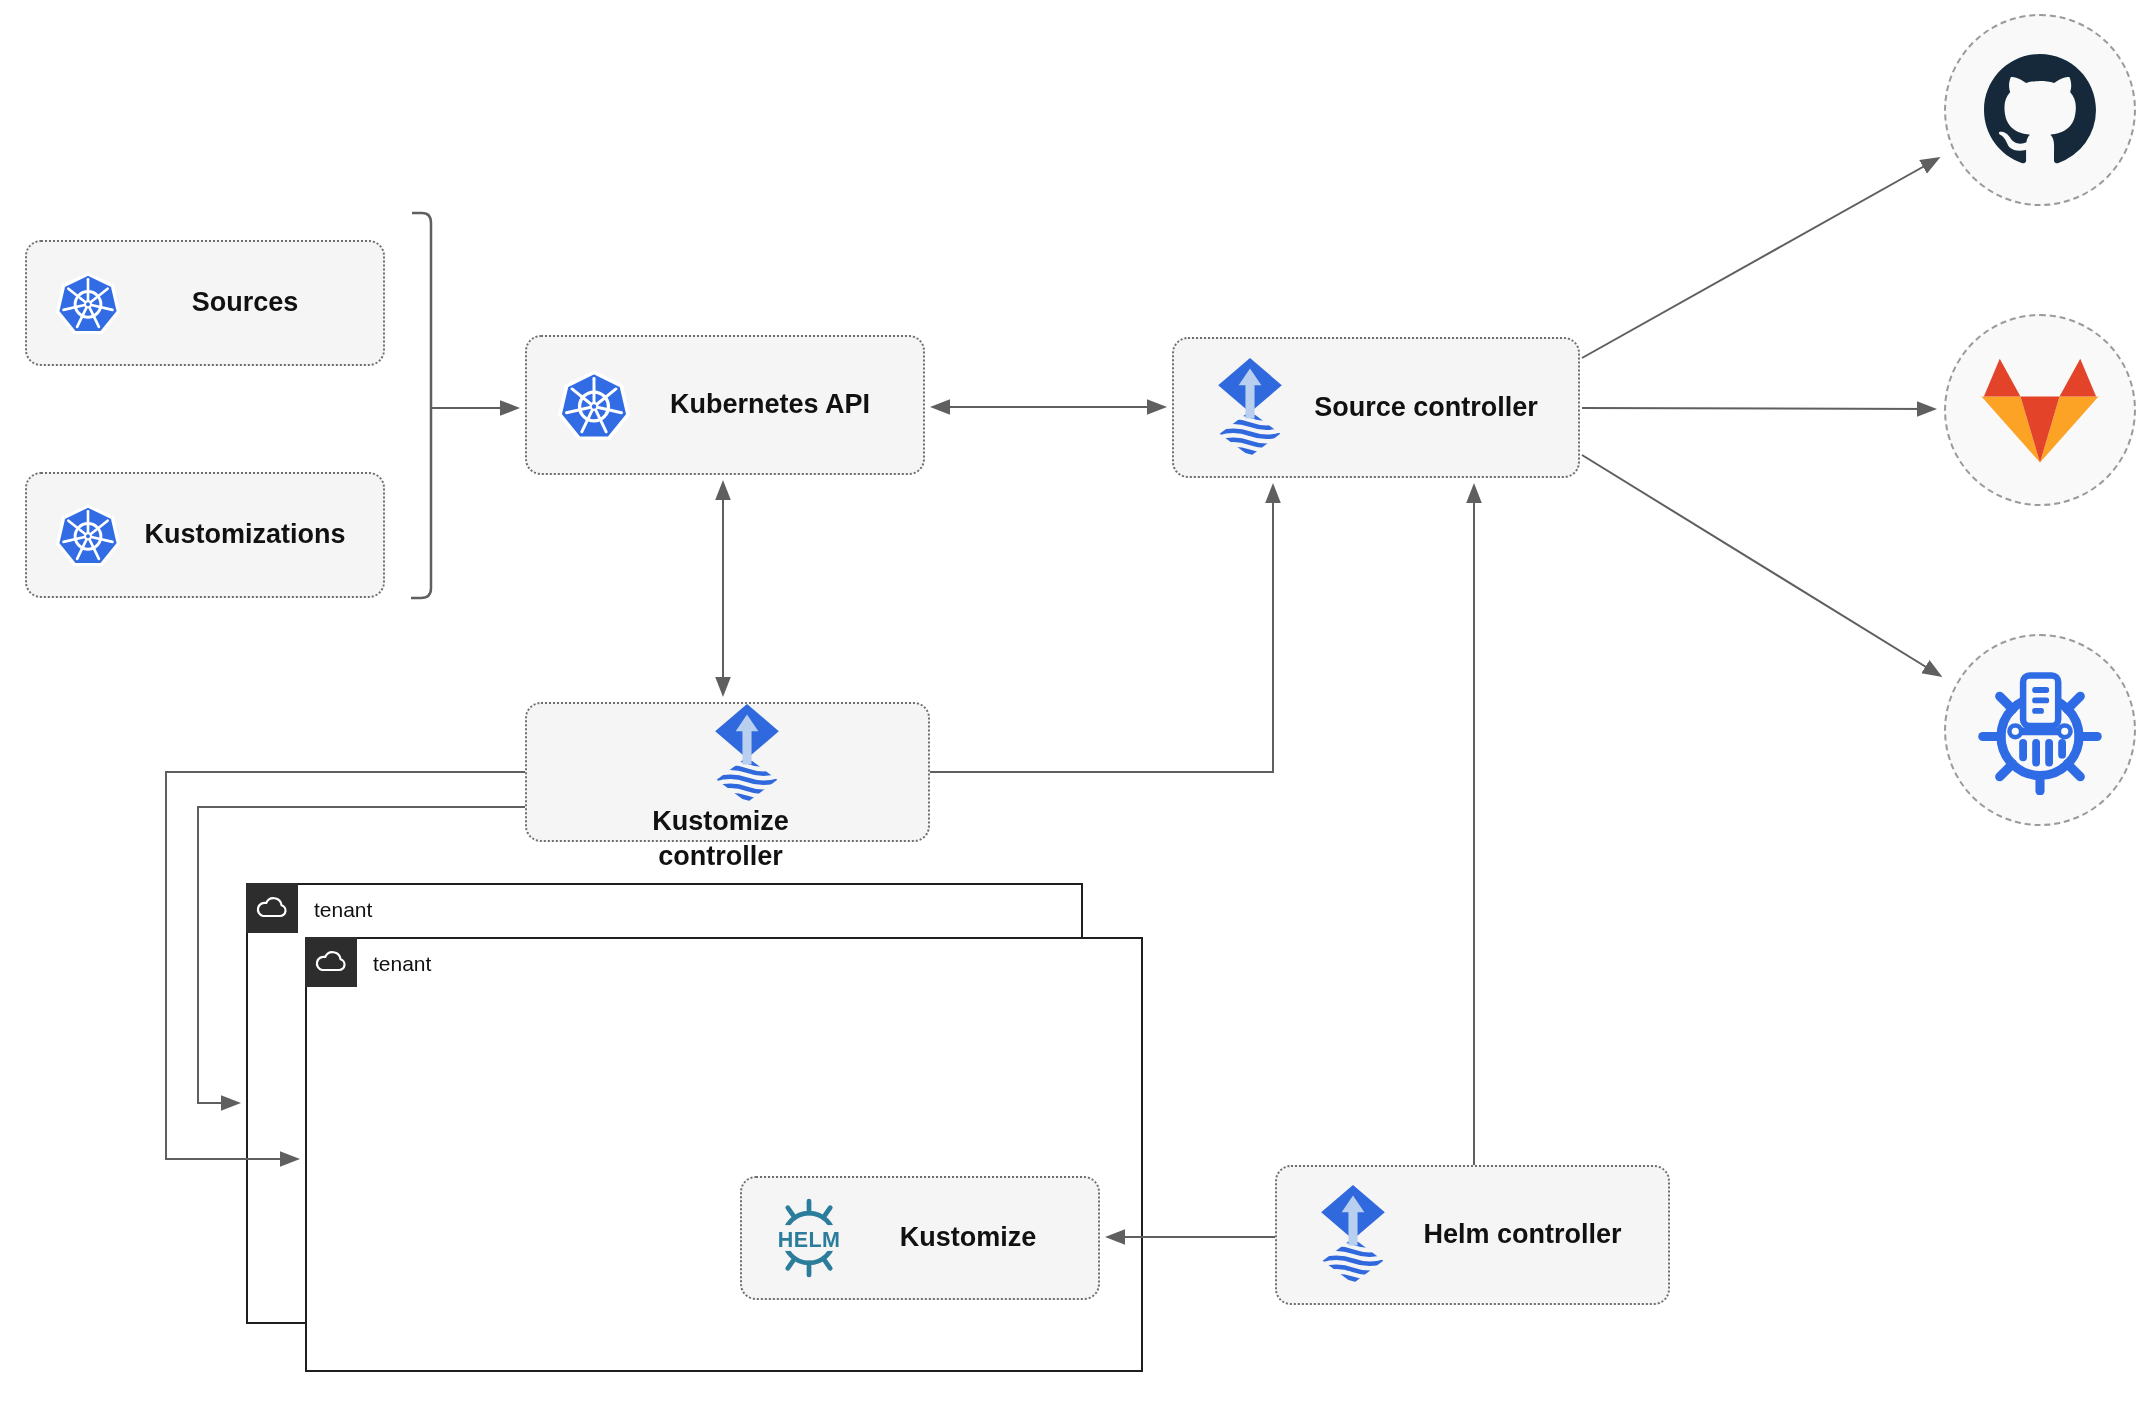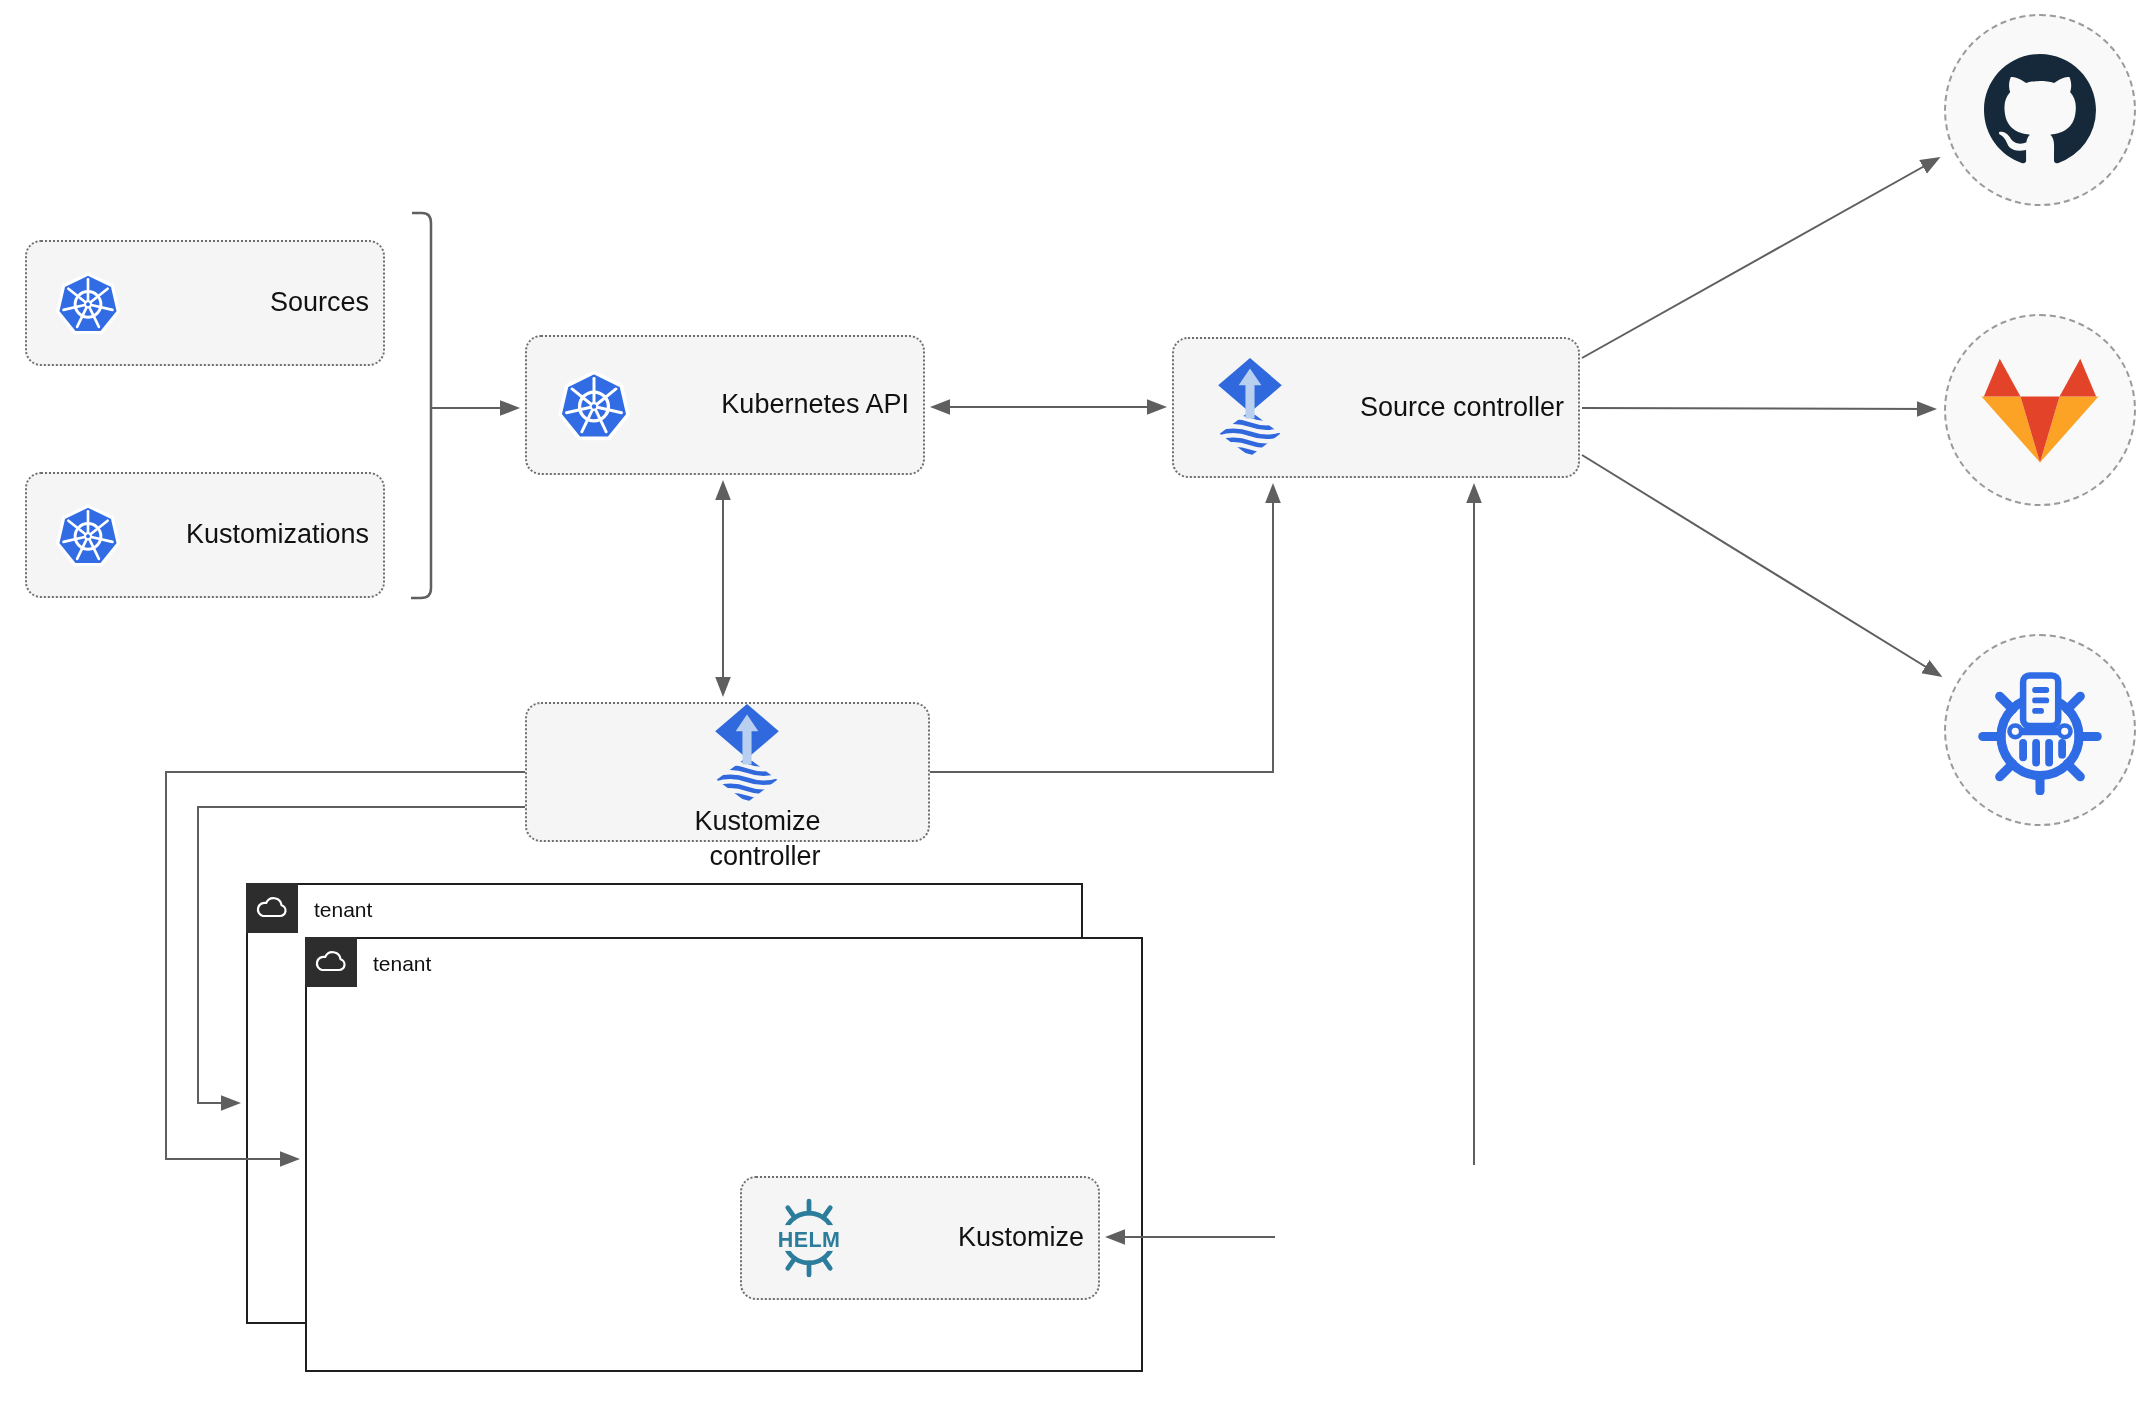--- a/index.html
+++ b/index.html
@@ -3,21 +3,21 @@
 <meta charset="utf-8">
 <style>
   html,body{margin:0;padding:0;background:#fff;}
   .canvas{position:relative;width:2144px;height:1407px;background:#ffffff;
           font-family:"Liberation Sans",sans-serif;overflow:hidden;}
 
   
   .dbox{position:absolute;background:#f5f5f5;border:2px dotted #6e6e6e;border-radius:16px;
         display:flex;align-items:center;box-sizing:border-box;z-index:3;}
   .dbox .icon{flex:0 0 auto;display:flex;align-items:center;justify-content:center;}
-  .nlabel{flex:1;text-align:right;font-size:27px;color:#111;line-height:1.3;padding-right:14px;}
+  .nlabel{flex:1;text-align:center;font-size:27px;color:#111;line-height:1.3;padding-right:14px;font-weight:bold;}
 
   #box-sources       {left:25px;  top:240px;  width:360px; height:126px;}
   #box-kustomizations{left:25px;  top:472px;  width:360px; height:126px;}
   #box-k8s-api       {left:525px; top:335px;  width:400px; height:140px;}
   #box-source-ctrl   {left:1172px;top:337px;  width:408px; height:141px;}
   #box-kustomize-ctrl{left:525px; top:702px;  width:405px; height:140px;flex-direction:column;}
   #box-helm-ctrl     {left:1275px;top:1165px; width:395px; height:140px;}
   #box-namespaces    {left:345px; top:1028px; width:360px; height:124px;z-index:4;}
   #box-rbac          {left:740px; top:1028px; width:360px; height:124px;z-index:4;}
   #box-crds          {left:345px; top:1176px; width:360px; height:124px;z-index:4;}
@@ -196,20 +196,41 @@
             <path d="M6,100 q22,-8 44,0 q22,8 44,0"></path>
             <path d="M6,112 q22,-8 44,0 q22,8 44,0"></path>
             <path d="M6,124 q22,-8 44,0 q22,8 44,0"></path>
           </g>
           <polygon points="50,14 65,36 56,36 56,80 44,80 44,36 35,36" fill="#b9cff0"></polygon>
         </svg>
     </span>
     <div class="nlabel ctrl-label">Kustomize controller</div>
   </div>
 
+  <div class="dbox" id="box-helm-ctrl">
+    <span class="icon" style="margin-left:38px">
+      <svg width="76" height="100" viewBox="0 0 100 132">
+          <defs>
+            <clipPath id="fxw3">
+              <polygon points="50,70 90,100 50,130 10,100"></polygon>
+            </clipPath>
+          </defs>
+          <polygon points="50,0 92,36 50,72 8,36" fill="#3068dd"></polygon>
+          <g clip-path="url(#fxw3)" stroke="#3068dd" stroke-width="6" fill="none">
+            <path d="M6,76 q22,-8 44,0 q22,8 44,0"></path>
+            <path d="M6,88 q22,-8 44,0 q22,8 44,0"></path>
+            <path d="M6,100 q22,-8 44,0 q22,8 44,0"></path>
+            <path d="M6,112 q22,-8 44,0 q22,8 44,0"></path>
+            <path d="M6,124 q22,-8 44,0 q22,8 44,0"></path>
+          </g>
+          <polygon points="50,14 65,36 56,36 56,80 44,80 44,36 35,36" fill="#b9cff0"></polygon>
+        </svg>
+    </span>
+    <div class="nlabel ctrl-label">Helm controller</div>
+  </div>
 
 
 
 
   <div class="dbox" id="box-releases">
     <span class="icon" style="margin-left:24px">
       <svg width="86" height="86" viewBox="0 0 100 100">
           <g stroke="#2c7d9c" stroke-width="5.5" stroke-linecap="round">
             <line x1="66.6" y1="26.2" x2="74.7" y2="14.8"></line>
             <line x1="50" y1="21" x2="50" y2="7"></line>

